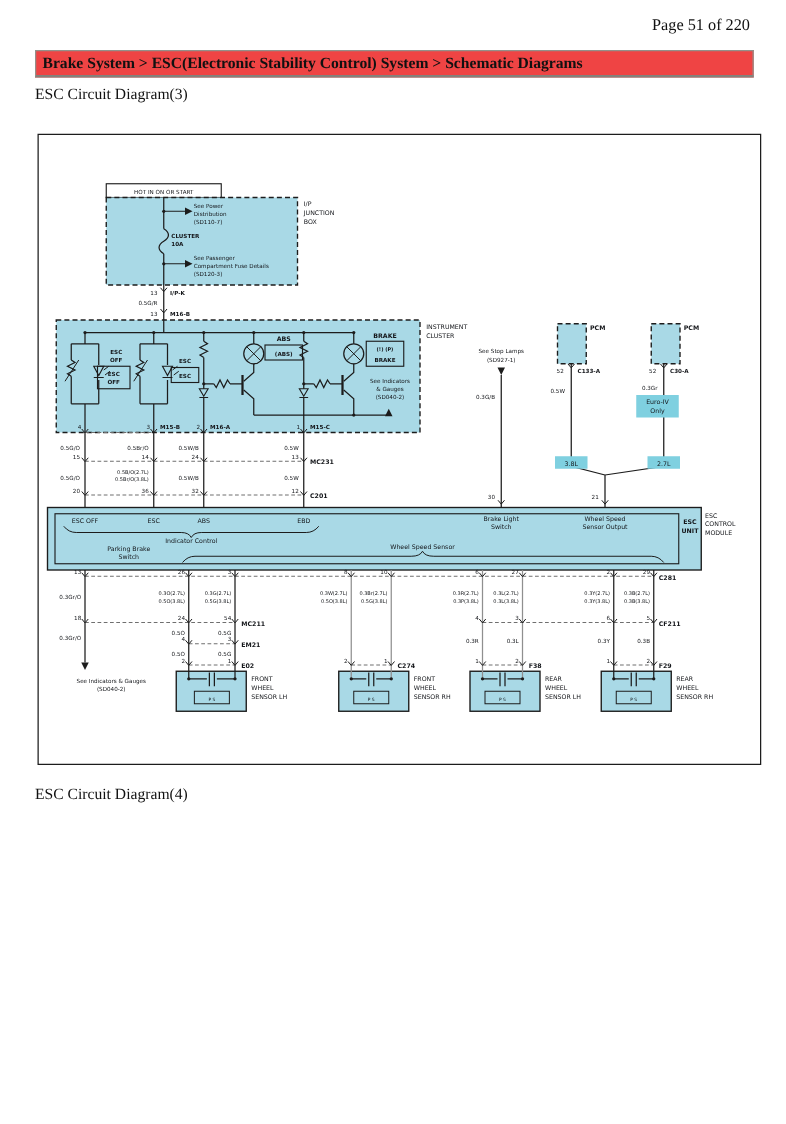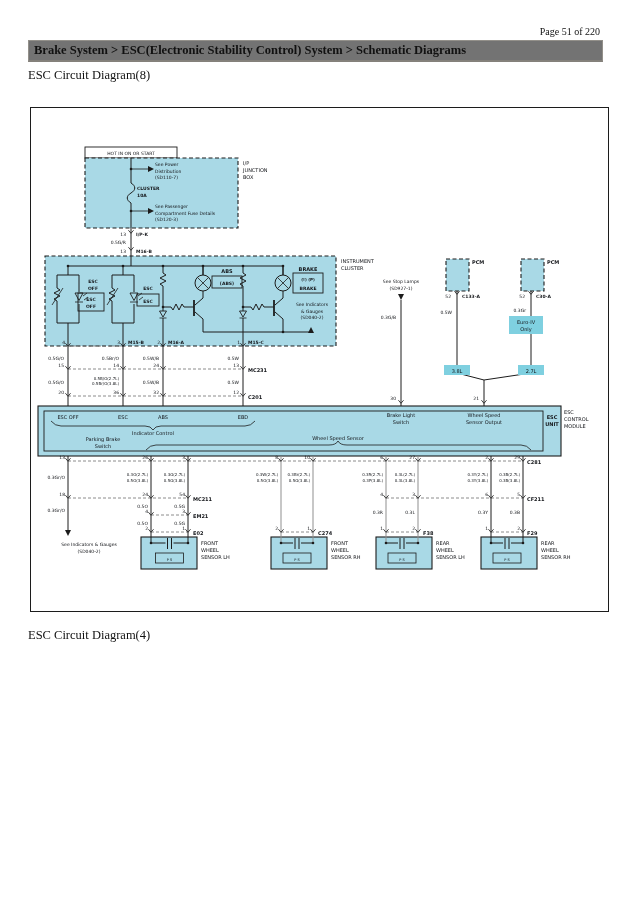--- a/index.html
+++ b/index.html
@@ -1,19 +1,19 @@
 <!DOCTYPE html>
 <html><head>
 <meta charset="utf-8">
 <style>
   html,body{margin:0;padding:0}
   body{width:629px;height:899px;background:#ffffff;position:relative;
        font-family:"Liberation Serif",serif;color:#111}
-  .pageind{position:absolute;top:26px;right:29px;font-size:10px}
-  .crumb{position:absolute;top:40px;left:28px;width:563px;background:#737373;
+  .pageind{position:absolute;top:12px;right:29px;font-size:13px}
+  .crumb{position:absolute;top:40px;left:28px;width:563px;background:#ef4444;
          border:1px solid #93908a;border-bottom:2px solid #84817b;
          font-weight:bold;font-size:12.5px;padding:2px 5px}
   .sect{position:absolute;left:28px;font-size:12.5px}
   .sect1{top:68px}
   .sect2{top:628px}
   .frame{position:absolute;top:107px;left:30px;width:577px;height:503px;border:1px solid #1c1c1c;background:#fff}
   svg{position:absolute;top:0;left:0}
   svg text{font-family:"DejaVu Sans",sans-serif;fill:#14161a}
   .t35{font-size:3.5px}.t40{font-size:4px}.t45{font-size:4.5px}.t50{font-size:5px}
   .b{font-weight:bold}.mid{text-anchor:middle}.end{text-anchor:end}
@@ -25,21 +25,21 @@
   .cyand{fill:#a9d9e6;stroke:#1c1c1c;stroke-width:1.1;stroke-dasharray:4,2.5}
   .hl{fill:#7fd0e0}
   .blk{fill:#1c1c1c;stroke:none}
   .bar{stroke:#1c1c1c;stroke-width:1.8;fill:none}
 </style>
 </head>
 <body>
 
 <div class="pageind">Page 51 of 220</div>
 <div class="crumb">Brake System &gt; ESC(Electronic Stability Control) System &gt; Schematic Diagrams</div>
-<div class="sect sect1">ESC Circuit Diagram(8)</div>
+<div class="sect sect1">ESC Circuit Diagram(3)</div>
 
 <div class="frame">
 <svg viewBox="0 0 577 503" width="577" height="503">
 
   <g>
     <rect x="54" y="39" width="92" height="11" fill="#fff" stroke="#1c1c1c" stroke-width="0.9"></rect>
     <rect class="cyand" x="54" y="50" width="153" height="70"></rect>
     <rect class="cyand" x="14" y="148" width="291" height="90"></rect>
     <rect class="cyand" x="415" y="151" width="23" height="32"></rect>
     <rect class="cyand" x="490" y="151" width="23" height="32"></rect>

